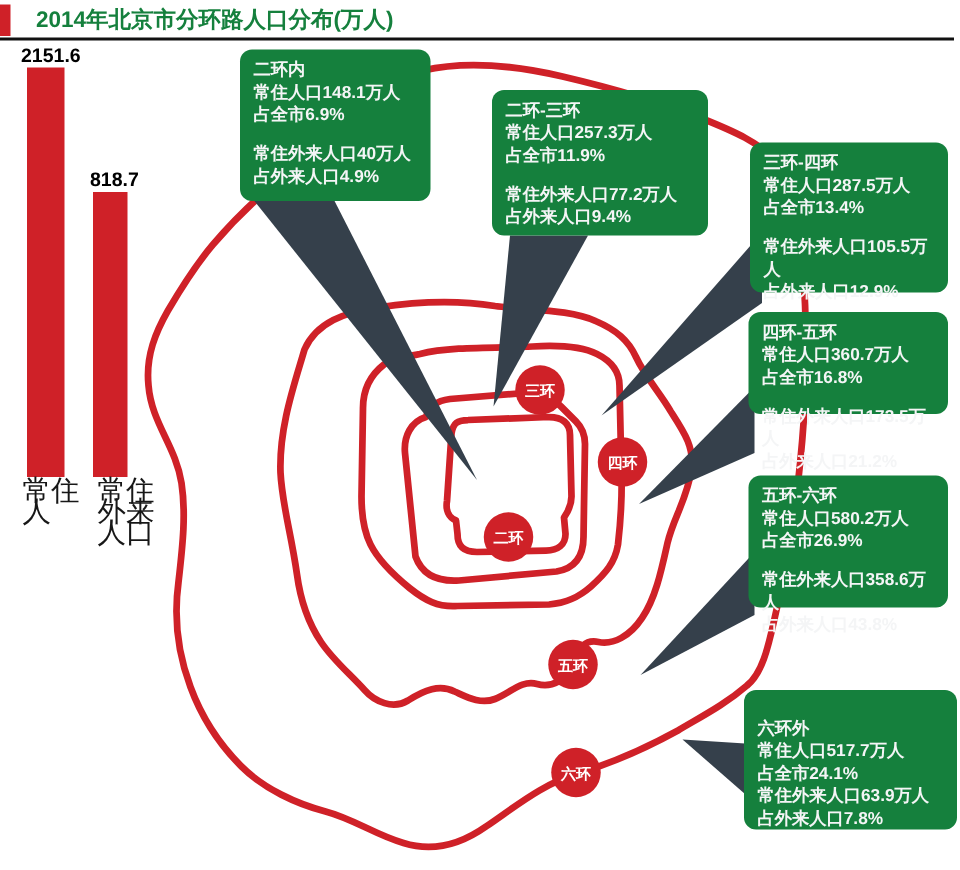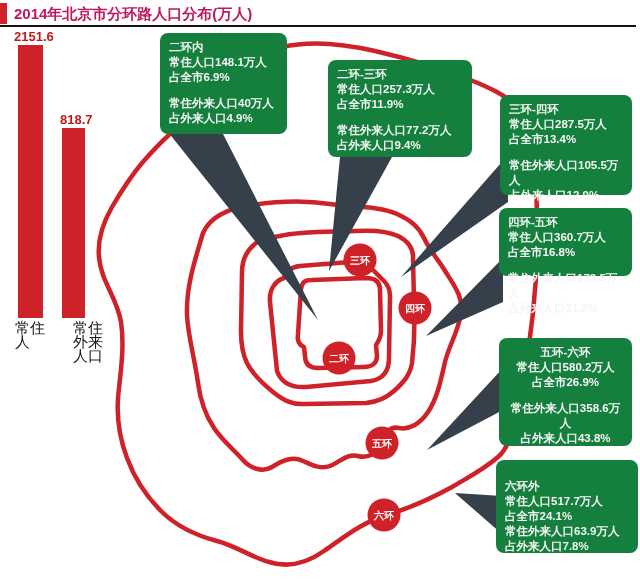--- a/index.html
+++ b/index.html
@@ -3,26 +3,26 @@
 <meta charset="utf-8">
 <style>
   html,body{margin:0;padding:0;}
   .stage{
     position:relative;width:640px;height:580px;background:#ffffff;overflow:hidden;
     font-family:"Liberation Sans","DejaVu Sans",sans-serif;
   }
   
   .hdr{position:absolute;left:0;top:0;width:640px;height:28px;z-index:3;}
   .hdr .accent{position:absolute;left:0;top:3px;width:7px;height:21px;background:#cf2128;}
-  .hdr h1{position:absolute;left:14px;top:3px;margin:0;font-size:15px;line-height:21px;font-weight:bold;color:#be185d;}
+  .hdr h1{position:absolute;left:24px;top:3px;margin:0;font-size:15px;line-height:21px;font-weight:bold;color:#15803d;}
   .hdr .rule{position:absolute;left:0;top:25px;width:636px;height:2px;background:#111;}
   
   .bar-rect{position:absolute;background:#cf2128;z-index:2;}
-  .bar-val{position:absolute;font-size:13px;font-weight:bold;color:#b91c1c;z-index:2;letter-spacing:0px;text-align:center;}
-  .bar-cap{position:absolute;font-size:15px;line-height:14px;color:#171717;z-index:2;word-break:break-all;}
+  .bar-val{position:absolute;font-size:13px;font-weight:bold;color:#000000;z-index:2;letter-spacing:0px;text-align:center;}
+  .bar-cap{position:absolute;font-size:19px;line-height:14px;color:#171717;z-index:2;word-break:break-all;}
   
   .map{position:absolute;left:0;top:0;z-index:1;}
   .ring{fill:none;stroke:#cf2128;stroke-width:4.5;stroke-linejoin:round;stroke-linecap:round;}
   .wedge{fill:#35404b;}
   .badge{fill:#cf2128;}
   .badge-label{fill:#ffffff;font-size:10px;font-weight:bold;text-anchor:middle;
     font-family:"Liberation Sans","DejaVu Sans",sans-serif;}
   
   .callout{
     position:absolute;background:#15803d;border-radius:8px;color:#f4f5f6;
@@ -120,21 +120,21 @@
 
   <div class="callout" style="left:499px;top:208px;width:133px;height:68px;">
     <div>四环-五环</div>
     <div>常住人口360.7万人</div>
     <div>占全市16.8%</div>
     <div class="c-gap"></div>
     <div>常住外来人口173.5万人</div>
     <div>占外来人口21.2%</div>
   </div>
 
-  <div class="callout" style="left:499px;top:338px;width:133px;height:108px;text-align:center;">
+  <div class="callout" style="left:499px;top:317px;width:133px;height:88px;">
     <div>五环-六环</div>
     <div>常住人口580.2万人</div>
     <div>占全市26.9%</div>
     <div class="c-gap"></div>
     <div>常住外来人口358.6万人</div>
     <div>占外来人口43.8%</div>
   </div>
 
   <div class="callout" style="left:496px;top:460px;width:142px;height:93px;padding-top:19px;">
     <div>六环外</div>

